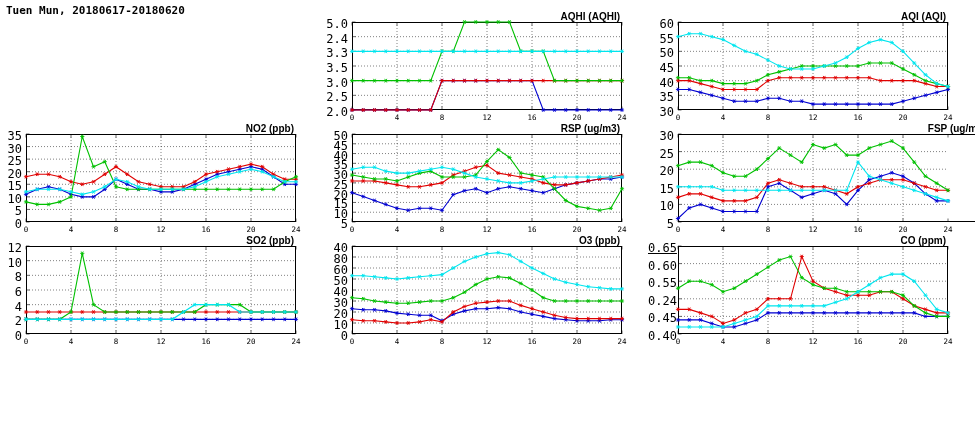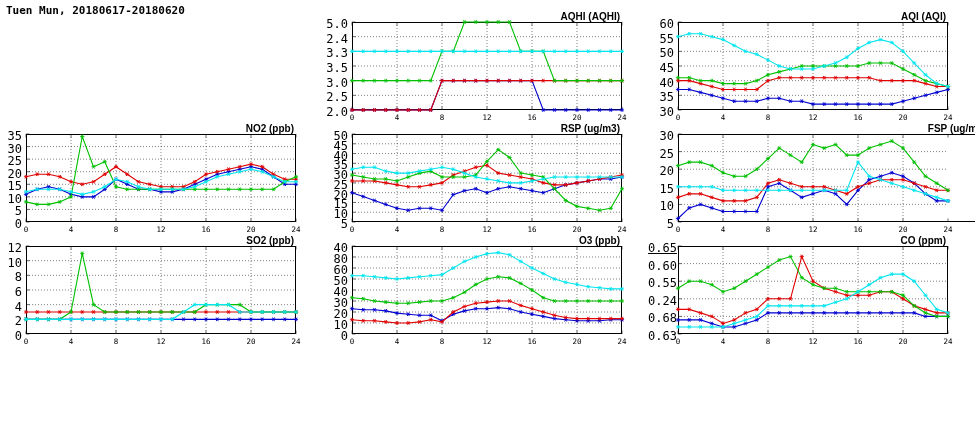--- a/index.html
+++ b/index.html
@@ -530,22 +530,22 @@
         </g>
         <polyline points="0.00,73.92 11.25,73.92 22.50,73.92 33.75,77.44 45.00,80.96 56.25,80.96 67.50,77.44 78.75,73.92 90.00,66.88 101.25,66.88 112.50,66.88 123.75,66.88 135.00,66.88 146.25,66.88 157.50,66.88 168.75,66.88 180.00,66.88 191.25,66.88 202.50,66.88 213.75,66.88 225.00,66.88 236.25,66.88 247.50,70.40 258.75,70.40 270.00,70.40" fill="none" stroke="#0000d0" stroke-width="1.1"></polyline>
         <path d="M-2.10,73.92L2.10,73.92M-1.05,72.10L1.05,75.74M1.05,72.10L-1.05,75.74M9.15,73.92L13.35,73.92M10.20,72.10L12.30,75.74M12.30,72.10L10.20,75.74M20.40,73.92L24.60,73.92M21.45,72.10L23.55,75.74M23.55,72.10L21.45,75.74M31.65,77.44L35.85,77.44M32.70,75.62L34.80,79.26M34.80,75.62L32.70,79.26M42.90,80.96L47.10,80.96M43.95,79.14L46.05,82.78M46.05,79.14L43.95,82.78M54.15,80.96L58.35,80.96M55.20,79.14L57.30,82.78M57.30,79.14L55.20,82.78M65.40,77.44L69.60,77.44M66.45,75.62L68.55,79.26M68.55,75.62L66.45,79.26M76.65,73.92L80.85,73.92M77.70,72.10L79.80,75.74M79.80,72.10L77.70,75.74M87.90,66.88L92.10,66.88M88.95,65.06L91.05,68.70M91.05,65.06L88.95,68.70M99.15,66.88L103.35,66.88M100.20,65.06L102.30,68.70M102.30,65.06L100.20,68.70M110.40,66.88L114.60,66.88M111.45,65.06L113.55,68.70M113.55,65.06L111.45,68.70M121.65,66.88L125.85,66.88M122.70,65.06L124.80,68.70M124.80,65.06L122.70,68.70M132.90,66.88L137.10,66.88M133.95,65.06L136.05,68.70M136.05,65.06L133.95,68.70M144.15,66.88L148.35,66.88M145.20,65.06L147.30,68.70M147.30,65.06L145.20,68.70M155.40,66.88L159.60,66.88M156.45,65.06L158.55,68.70M158.55,65.06L156.45,68.70M166.65,66.88L170.85,66.88M167.70,65.06L169.80,68.70M169.80,65.06L167.70,68.70M177.90,66.88L182.10,66.88M178.95,65.06L181.05,68.70M181.05,65.06L178.95,68.70M189.15,66.88L193.35,66.88M190.20,65.06L192.30,68.70M192.30,65.06L190.20,68.70M200.40,66.88L204.60,66.88M201.45,65.06L203.55,68.70M203.55,65.06L201.45,68.70M211.65,66.88L215.85,66.88M212.70,65.06L214.80,68.70M214.80,65.06L212.70,68.70M222.90,66.88L227.10,66.88M223.95,65.06L226.05,68.70M226.05,65.06L223.95,68.70M234.15,66.88L238.35,66.88M235.20,65.06L237.30,68.70M237.30,65.06L235.20,68.70M245.40,70.40L249.60,70.40M246.45,68.58L248.55,72.22M248.55,68.58L246.45,72.22M256.65,70.40L260.85,70.40M257.70,68.58L259.80,72.22M259.80,68.58L257.70,72.22M267.90,70.40L272.10,70.40M268.95,68.58L271.05,72.22M271.05,68.58L268.95,72.22" stroke="#0000d0" stroke-width="0.9" fill="none"></path>
         <polyline points="0.00,63.36 11.25,63.36 22.50,66.88 33.75,70.40 45.00,77.44 56.25,73.92 67.50,66.88 78.75,63.36 90.00,52.80 101.25,52.80 112.50,52.80 123.75,10.56 135.00,35.20 146.25,42.24 157.50,45.76 168.75,49.28 180.00,49.28 191.25,49.28 202.50,45.76 213.75,45.76 225.00,52.80 236.25,59.84 247.50,63.36 258.75,66.88 270.00,66.88" fill="none" stroke="#e00000" stroke-width="1.1"></polyline>
         <path d="M-2.10,63.36L2.10,63.36M-1.05,61.54L1.05,65.18M1.05,61.54L-1.05,65.18M9.15,63.36L13.35,63.36M10.20,61.54L12.30,65.18M12.30,61.54L10.20,65.18M20.40,66.88L24.60,66.88M21.45,65.06L23.55,68.70M23.55,65.06L21.45,68.70M31.65,70.40L35.85,70.40M32.70,68.58L34.80,72.22M34.80,68.58L32.70,72.22M42.90,77.44L47.10,77.44M43.95,75.62L46.05,79.26M46.05,75.62L43.95,79.26M54.15,73.92L58.35,73.92M55.20,72.10L57.30,75.74M57.30,72.10L55.20,75.74M65.40,66.88L69.60,66.88M66.45,65.06L68.55,68.70M68.55,65.06L66.45,68.70M76.65,63.36L80.85,63.36M77.70,61.54L79.80,65.18M79.80,61.54L77.70,65.18M87.90,52.80L92.10,52.80M88.95,50.98L91.05,54.62M91.05,50.98L88.95,54.62M99.15,52.80L103.35,52.80M100.20,50.98L102.30,54.62M102.30,50.98L100.20,54.62M110.40,52.80L114.60,52.80M111.45,50.98L113.55,54.62M113.55,50.98L111.45,54.62M121.65,10.56L125.85,10.56M122.70,8.74L124.80,12.38M124.80,8.74L122.70,12.38M132.90,35.20L137.10,35.20M133.95,33.38L136.05,37.02M136.05,33.38L133.95,37.02M144.15,42.24L148.35,42.24M145.20,40.42L147.30,44.06M147.30,40.42L145.20,44.06M155.40,45.76L159.60,45.76M156.45,43.94L158.55,47.58M158.55,43.94L156.45,47.58M166.65,49.28L170.85,49.28M167.70,47.46L169.80,51.10M169.80,47.46L167.70,51.10M177.90,49.28L182.10,49.28M178.95,47.46L181.05,51.10M181.05,47.46L178.95,51.10M189.15,49.28L193.35,49.28M190.20,47.46L192.30,51.10M192.30,47.46L190.20,51.10M200.40,45.76L204.60,45.76M201.45,43.94L203.55,47.58M203.55,43.94L201.45,47.58M211.65,45.76L215.85,45.76M212.70,43.94L214.80,47.58M214.80,43.94L212.70,47.58M222.90,52.80L227.10,52.80M223.95,50.98L226.05,54.62M226.05,50.98L223.95,54.62M234.15,59.84L238.35,59.84M235.20,58.02L237.30,61.66M237.30,58.02L235.20,61.66M245.40,63.36L249.60,63.36M246.45,61.54L248.55,65.18M248.55,61.54L246.45,65.18M256.65,66.88L260.85,66.88M257.70,65.06L259.80,68.70M259.80,65.06L257.70,68.70M267.90,66.88L272.10,66.88M268.95,65.06L271.05,68.70M271.05,65.06L268.95,68.70" stroke="#e00000" stroke-width="0.9" fill="none"></path>
         <polyline points="0.00,42.24 11.25,35.20 22.50,35.20 33.75,38.72 45.00,45.76 56.25,42.24 67.50,35.20 78.75,28.16 90.00,21.12 101.25,14.08 112.50,10.56 123.75,31.68 135.00,38.72 146.25,42.24 157.50,42.24 168.75,45.76 180.00,45.76 191.25,45.76 202.50,45.76 213.75,45.76 225.00,49.28 236.25,59.84 247.50,66.88 258.75,70.40 270.00,70.40" fill="none" stroke="#00c000" stroke-width="1.1"></polyline>
         <path d="M-2.10,42.24L2.10,42.24M-1.05,40.42L1.05,44.06M1.05,40.42L-1.05,44.06M9.15,35.20L13.35,35.20M10.20,33.38L12.30,37.02M12.30,33.38L10.20,37.02M20.40,35.20L24.60,35.20M21.45,33.38L23.55,37.02M23.55,33.38L21.45,37.02M31.65,38.72L35.85,38.72M32.70,36.90L34.80,40.54M34.80,36.90L32.70,40.54M42.90,45.76L47.10,45.76M43.95,43.94L46.05,47.58M46.05,43.94L43.95,47.58M54.15,42.24L58.35,42.24M55.20,40.42L57.30,44.06M57.30,40.42L55.20,44.06M65.40,35.20L69.60,35.20M66.45,33.38L68.55,37.02M68.55,33.38L66.45,37.02M76.65,28.16L80.85,28.16M77.70,26.34L79.80,29.98M79.80,26.34L77.70,29.98M87.90,21.12L92.10,21.12M88.95,19.30L91.05,22.94M91.05,19.30L88.95,22.94M99.15,14.08L103.35,14.08M100.20,12.26L102.30,15.90M102.30,12.26L100.20,15.90M110.40,10.56L114.60,10.56M111.45,8.74L113.55,12.38M113.55,8.74L111.45,12.38M121.65,31.68L125.85,31.68M122.70,29.86L124.80,33.50M124.80,29.86L122.70,33.50M132.90,38.72L137.10,38.72M133.95,36.90L136.05,40.54M136.05,36.90L133.95,40.54M144.15,42.24L148.35,42.24M145.20,40.42L147.30,44.06M147.30,40.42L145.20,44.06M155.40,42.24L159.60,42.24M156.45,40.42L158.55,44.06M158.55,40.42L156.45,44.06M166.65,45.76L170.85,45.76M167.70,43.94L169.80,47.58M169.80,43.94L167.70,47.58M177.90,45.76L182.10,45.76M178.95,43.94L181.05,47.58M181.05,43.94L178.95,47.58M189.15,45.76L193.35,45.76M190.20,43.94L192.30,47.58M192.30,43.94L190.20,47.58M200.40,45.76L204.60,45.76M201.45,43.94L203.55,47.58M203.55,43.94L201.45,47.58M211.65,45.76L215.85,45.76M212.70,43.94L214.80,47.58M214.80,43.94L212.70,47.58M222.90,49.28L227.10,49.28M223.95,47.46L226.05,51.10M226.05,47.46L223.95,51.10M234.15,59.84L238.35,59.84M235.20,58.02L237.30,61.66M237.30,58.02L235.20,61.66M245.40,66.88L249.60,66.88M246.45,65.06L248.55,68.70M248.55,65.06L246.45,68.70M256.65,70.40L260.85,70.40M257.70,68.58L259.80,72.22M259.80,68.58L257.70,72.22M267.90,70.40L272.10,70.40M268.95,68.58L271.05,72.22M271.05,68.58L268.95,72.22" stroke="#00c000" stroke-width="0.9" fill="none"></path>
         <polyline points="0.00,80.96 11.25,80.96 22.50,80.96 33.75,80.96 45.00,80.96 56.25,77.44 67.50,73.92 78.75,70.40 90.00,59.84 101.25,59.84 112.50,59.84 123.75,59.84 135.00,59.84 146.25,59.84 157.50,56.32 168.75,52.80 180.00,45.76 191.25,38.72 202.50,31.68 213.75,28.16 225.00,28.16 236.25,35.20 247.50,49.28 258.75,63.36 270.00,66.88" fill="none" stroke="#00e5ee" stroke-width="1.1"></polyline>
         <path d="M-2.10,80.96L2.10,80.96M-1.05,79.14L1.05,82.78M1.05,79.14L-1.05,82.78M9.15,80.96L13.35,80.96M10.20,79.14L12.30,82.78M12.30,79.14L10.20,82.78M20.40,80.96L24.60,80.96M21.45,79.14L23.55,82.78M23.55,79.14L21.45,82.78M31.65,80.96L35.85,80.96M32.70,79.14L34.80,82.78M34.80,79.14L32.70,82.78M42.90,80.96L47.10,80.96M43.95,79.14L46.05,82.78M46.05,79.14L43.95,82.78M54.15,77.44L58.35,77.44M55.20,75.62L57.30,79.26M57.30,75.62L55.20,79.26M65.40,73.92L69.60,73.92M66.45,72.10L68.55,75.74M68.55,72.10L66.45,75.74M76.65,70.40L80.85,70.40M77.70,68.58L79.80,72.22M79.80,68.58L77.70,72.22M87.90,59.84L92.10,59.84M88.95,58.02L91.05,61.66M91.05,58.02L88.95,61.66M99.15,59.84L103.35,59.84M100.20,58.02L102.30,61.66M102.30,58.02L100.20,61.66M110.40,59.84L114.60,59.84M111.45,58.02L113.55,61.66M113.55,58.02L111.45,61.66M121.65,59.84L125.85,59.84M122.70,58.02L124.80,61.66M124.80,58.02L122.70,61.66M132.90,59.84L137.10,59.84M133.95,58.02L136.05,61.66M136.05,58.02L133.95,61.66M144.15,59.84L148.35,59.84M145.20,58.02L147.30,61.66M147.30,58.02L145.20,61.66M155.40,56.32L159.60,56.32M156.45,54.50L158.55,58.14M158.55,54.50L156.45,58.14M166.65,52.80L170.85,52.80M167.70,50.98L169.80,54.62M169.80,50.98L167.70,54.62M177.90,45.76L182.10,45.76M178.95,43.94L181.05,47.58M181.05,43.94L178.95,47.58M189.15,38.72L193.35,38.72M190.20,36.90L192.30,40.54M192.30,36.90L190.20,40.54M200.40,31.68L204.60,31.68M201.45,29.86L203.55,33.50M203.55,29.86L201.45,33.50M211.65,28.16L215.85,28.16M212.70,26.34L214.80,29.98M214.80,26.34L212.70,29.98M222.90,28.16L227.10,28.16M223.95,26.34L226.05,29.98M226.05,26.34L223.95,29.98M234.15,35.20L238.35,35.20M235.20,33.38L237.30,37.02M237.30,33.38L235.20,37.02M245.40,49.28L249.60,49.28M246.45,47.46L248.55,51.10M248.55,47.46L246.45,51.10M256.65,63.36L260.85,63.36M257.70,61.54L259.80,65.18M259.80,61.54L257.70,65.18M267.90,66.88L272.10,66.88M268.95,65.06L271.05,68.70M271.05,65.06L268.95,68.70" stroke="#00e5ee" stroke-width="0.9" fill="none"></path>
       </svg>
-      <div class="ytick" style="left: -30px; top: 83px;">0.63</div>
-      <div class="ytick" style="left: -30px; top: 65.4px;">0.68</div>
+      <div class="ytick" style="left: -30px; top: 83px;">0.40</div>
+      <div class="ytick" style="left: -30px; top: 65.4px;">0.45</div>
       <div class="ytick" style="left: -30px; top: 47.8px;">0.24</div>
       <div class="ytick" style="left: -30px; top: 30.2px;">0.55</div>
       <div class="ytick" style="left: -30px; top: 12.6px;">0.60</div>
       <div class="ytick" style="left: -30px; top: -5px; text-decoration: underline;">0.65</div>
       <div class="xtick" style="left: -7px; top: 91px;">0</div>
       <div class="xtick" style="left: 38px; top: 91px;">4</div>
       <div class="xtick" style="left: 83px; top: 91px;">8</div>
       <div class="xtick" style="left: 128px; top: 91px;">12</div>
       <div class="xtick" style="left: 173px; top: 91px;">16</div>
       <div class="xtick" style="left: 218px; top: 91px;">20</div>

